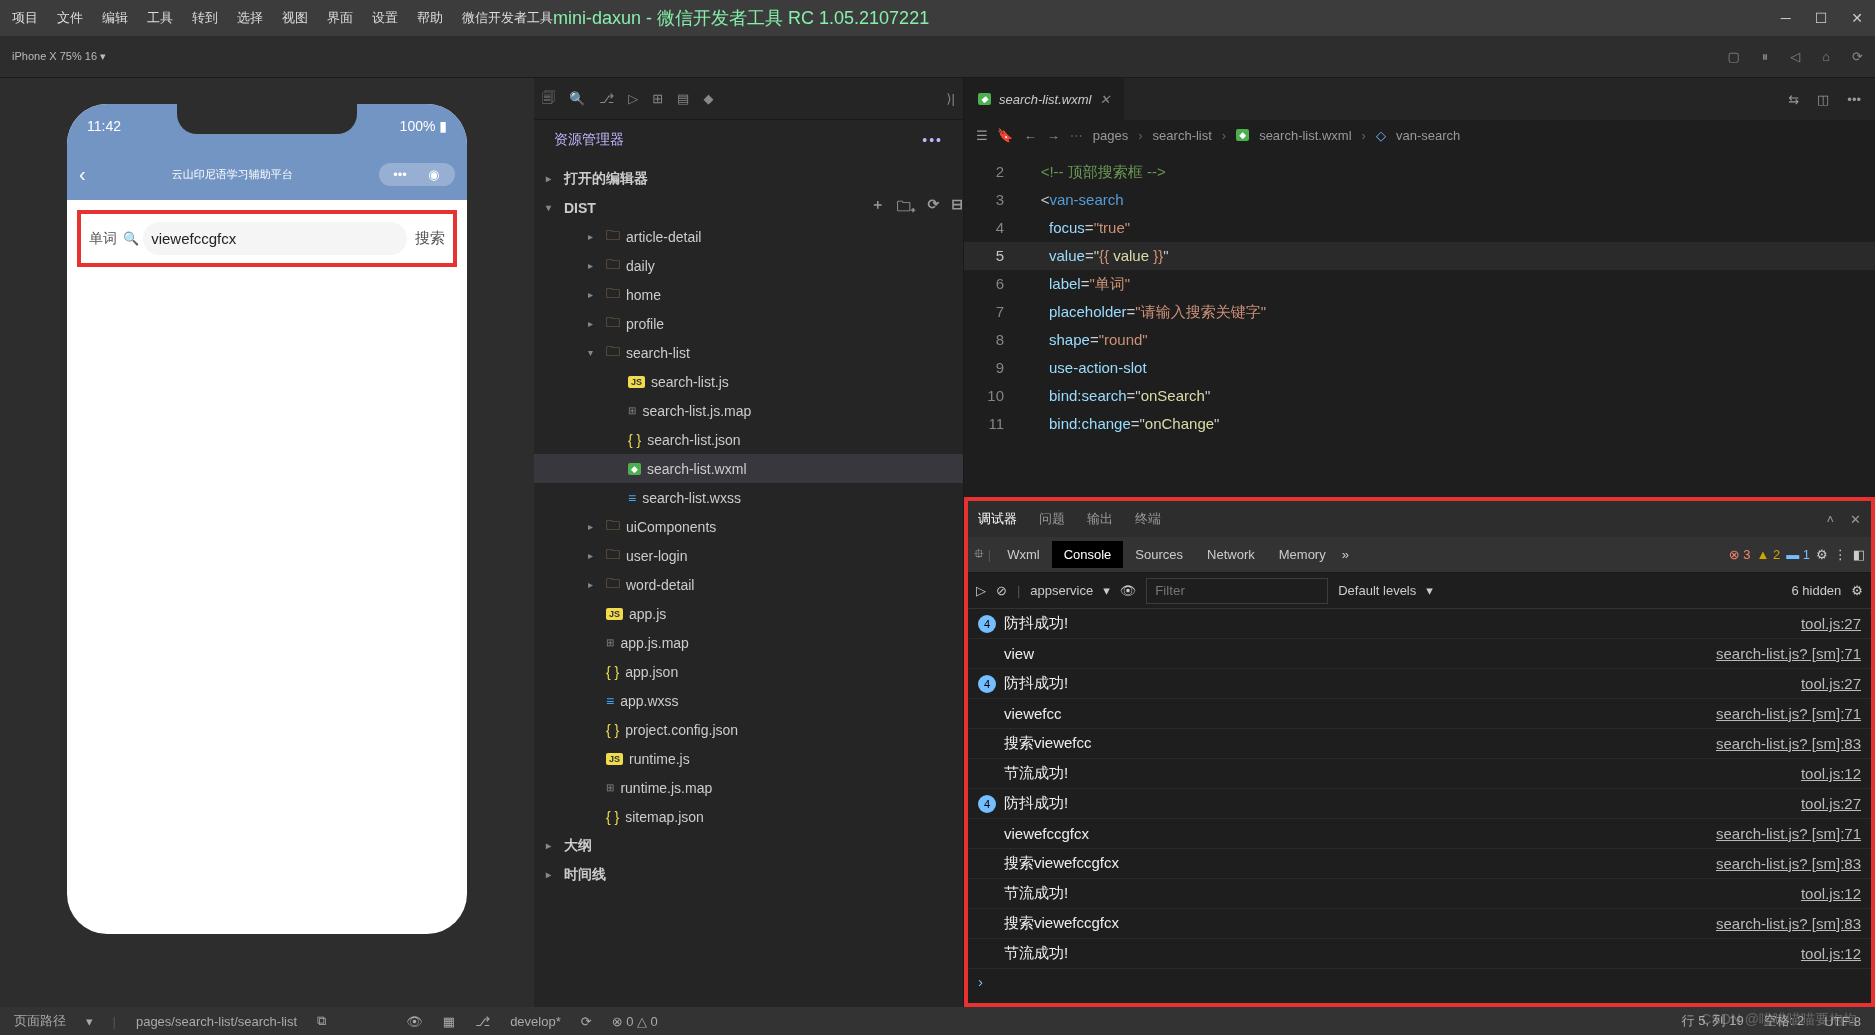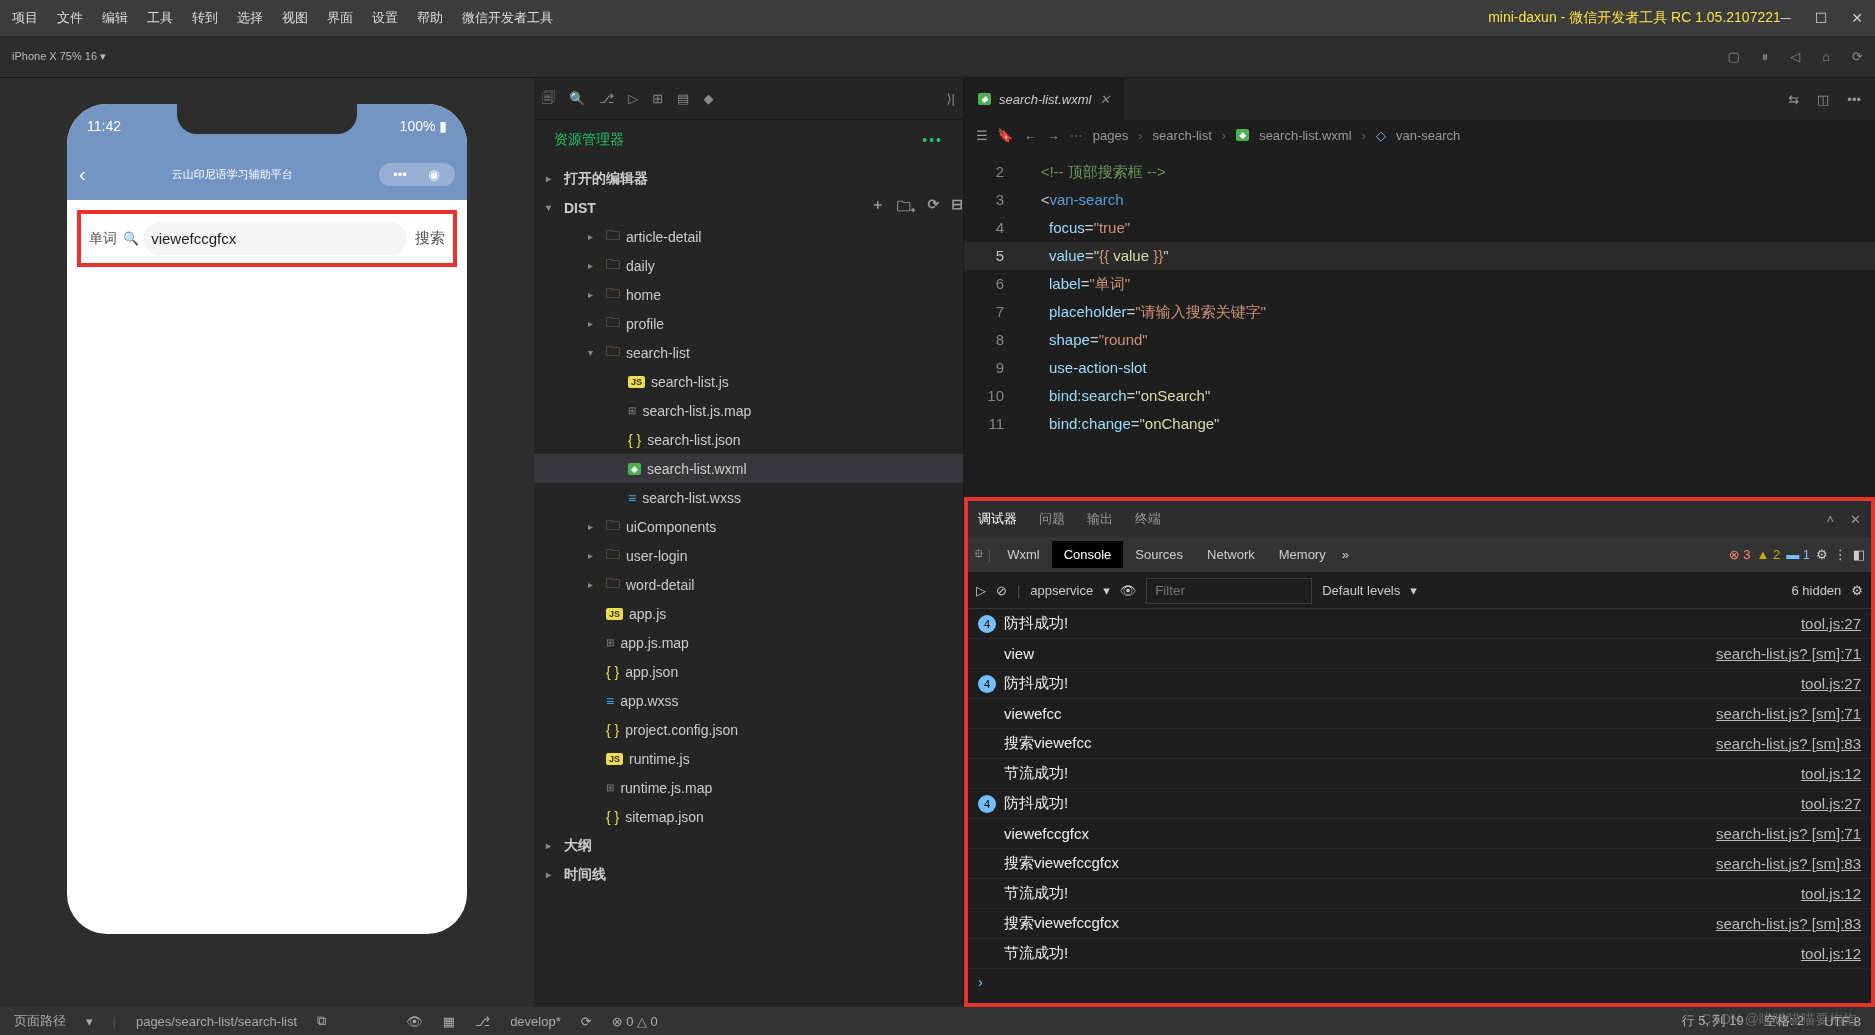--- a/index.html
+++ b/index.html
@@ -1,20 +1,20 @@
 <!DOCTYPE html>
 <html><head>
 <meta charset="utf-8">
 <style>
 *{box-sizing:border-box;margin:0;padding:0;font-family:'Microsoft YaHei','Segoe UI',sans-serif}
 body{background:#1e1e1e;color:#ccc;font-size:13px;width:1875px;height:1035px;overflow:hidden;position:relative}
 .titlebar{height:36px;background:#3c3c3c;display:flex;align-items:center;padding:0 12px;color:#ccc}
 .menu{display:flex;gap:19px}
 .menu span{color:#ddd;cursor:pointer}
-.title-center{flex:1;text-align:right;color:#fde047;font-size:14px}
+.title-center{flex:1;text-align:left;color:#86efac;font-size:18px}
 .win-controls{display:flex;gap:24px;font-size:14px;color:#ccc}
 .toolbar{height:42px;background:#2d2d2d;display:flex;align-items:center;padding:0 12px;gap:14px;border-bottom:1px solid #1a1a1a}
 .device-label{color:#bbb;font-size:11px}
 .tb-icons{display:flex;gap:22px;margin-left:auto;color:#888}
 .main{display:flex;height:929px}
 .sim-col{width:534px;background:#2d2d2d;display:flex;flex-direction:column;align-items:center;padding-top:26px}
 .phone{width:400px;height:830px;background:#fff;border-radius:40px;position:relative;overflow:hidden}
 .notch{position:absolute;top:0;left:50%;transform:translateX(-50%);width:180px;height:30px;background:#2d2d2d;border-radius:0 0 20px 20px;z-index:3}
 .statusbar{height:44px;background:#7395c4;display:flex;align-items:center;justify-content:space-between;padding:0 20px;color:#fff;font-size:14px;font-weight:400}
 .navbar{height:52px;background:#7395c4;display:flex;align-items:center;padding:0 12px;color:#fff}
@@ -22,21 +22,21 @@
 .nav-title{flex:1;text-align:center;font-size:11px}
 .nav-capsule{display:flex;background:rgba(255,255,255,0.25);border-radius:20px;padding:4px 8px;gap:8px;align-items:center}
 .nav-capsule span{width:26px;text-align:center}
 .search-wrap{margin:10px;padding:8px;border:4px solid #e8322f;display:flex;align-items:center;background:#fff}
 .search-label{color:#555;font-size:14px;margin-right:6px}
 .search-icon{color:#888;margin-right:4px}
 .search-input{flex:1;border:none;outline:none;font-size:15px;color:#222;background:#f5f5f5;padding:8px;border-radius:20px}
 .search-btn{color:#555;font-size:15px;margin-left:8px;cursor:pointer}
 .explorer-col{width:430px;background:#252526;display:flex;flex-direction:column;border-right:1px solid #1a1a1a}
 .exp-toolbar{height:42px;display:flex;align-items:center;padding:0 8px;gap:14px;color:#888;border-bottom:1px solid #1a1a1a}
-.exp-header{height:40px;display:flex;align-items:center;justify-content:space-between;padding:0 20px;color:#22c55e;font-size:14px}
+.exp-header{height:40px;display:flex;align-items:center;justify-content:space-between;padding:0 20px;color:#c4b5fd;font-size:14px}
 .exp-dots{letter-spacing:2px;cursor:pointer}
 .tree{flex:1;overflow:auto;padding:4px 0;font-size:14px}
 .tree-row{display:flex;align-items:center;height:29px;padding-left:12px;cursor:pointer;gap:6px}
 .tree-row.active{background:#37373d}
 .tree-row.section{font-weight:600;color:#ccc}.depth2{padding-left:54px}.depth3{padding-left:76px}
 .folder-icon{color:#c09553}
 .js-icon{background:#f0db4f;color:#333;font-size:9px;font-weight:700;padding:1px 3px;border-radius:2px}
 .json-icon{color:#f0db4f}
 .wxml-icon{background:#4caf50;color:#fff;font-size:9px;padding:1px 3px;border-radius:2px}
 .wxss-icon{color:#42a5f5}
@@ -63,21 +63,21 @@
 .dbg-tabs{height:36px;background:#2d2d2d;display:flex;align-items:center;padding:0 10px;gap:22px;color:#999}
 .dbg-tabs span{cursor:pointer}
 .dbg-tabs span.active{color:#fff}
 .dbg-tabs-right{margin-left:auto;display:flex;gap:16px}
 .dev-tabs{height:36px;background:#333;display:flex;align-items:center;gap:4px;padding:0 6px;color:#ccc;border-bottom:1px solid #1a1a1a}
 .dev-tabs .dt{padding:6px 12px;cursor:pointer}
 .dev-tabs .dt.active{background:#000;color:#fff}
 .dev-badges{margin-left:auto;display:flex;gap:6px;align-items:center;font-family:monospace;font-size:13px}
 .badge-err{color:#f48771}.badge-warn{color:#cca700}.badge-info{color:#75beff}
 .filterbar{height:36px;display:flex;align-items:center;gap:10px;padding:0 8px;border-bottom:1px solid #333}
-.filterbar input{background:#1e1e1e;border:1px solid #3c3c3c;color:#ccc;padding:4px 8px;height:26px;width:166px}
+.filterbar input{background:#1e1e1e;border:1px solid #3c3c3c;color:#ccc;padding:4px 8px;height:26px;width:182px}
 .console{flex:1;overflow:auto;font-family:Consolas,monospace;font-size:15px}
 .log{display:flex;align-items:center;height:30px;padding:0 10px;border-bottom:1px solid #2a2a2a}
 .log-count{background:#75beff;color:#000;border-radius:50%;width:18px;height:18px;display:inline-flex;align-items:center;justify-content:center;font-size:11px;margin-right:8px}
 .log-msg{color:#eee}
 .log-src{margin-left:auto;color:#bbb;text-decoration:underline}
 .prompt{color:#75beff;padding:4px 10px}
 .statusbar-bottom{position:absolute;bottom:0;left:0;right:0;height:28px;background:#333;display:flex;align-items:center;padding:0 14px;gap:20px;color:#aaa;font-size:13px}
 .statusbar-bottom .sep2{color:#555}
 .sb-right{margin-left:auto;display:flex;gap:20px;align-items:center}
 .watermark{position:absolute;right:18px;bottom:6px;color:rgba(200,200,200,0.35);font-size:14px}

